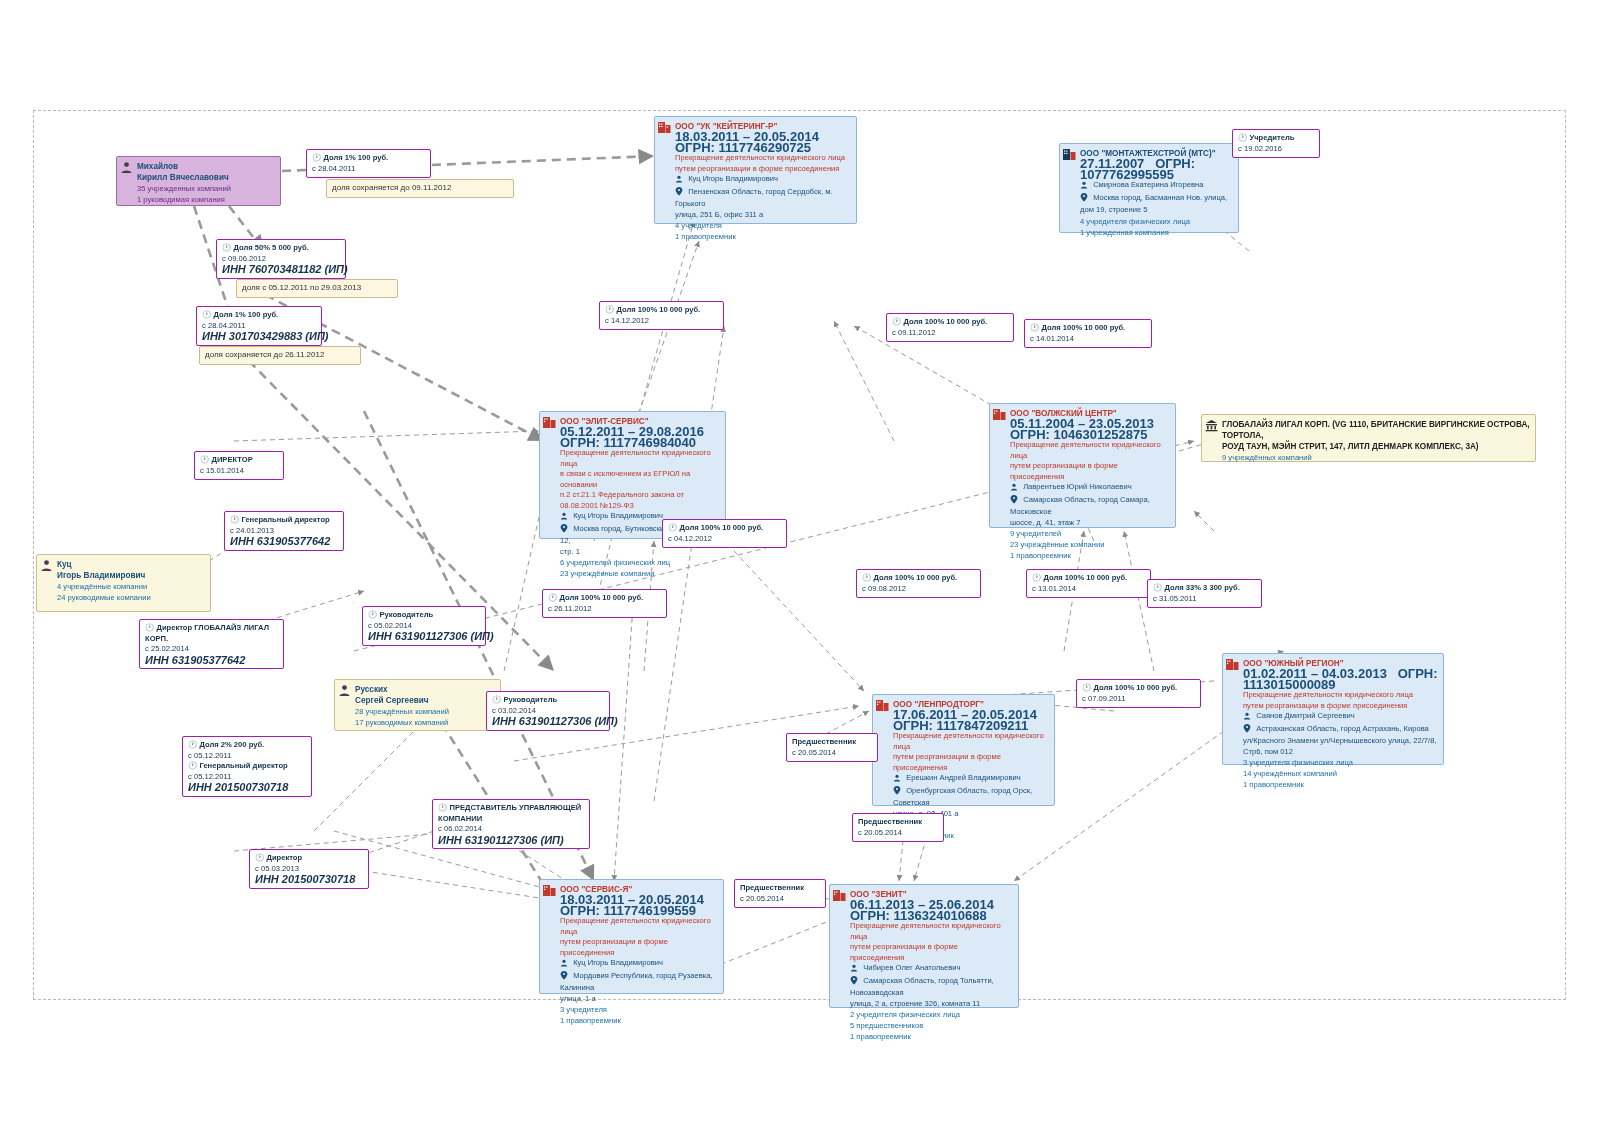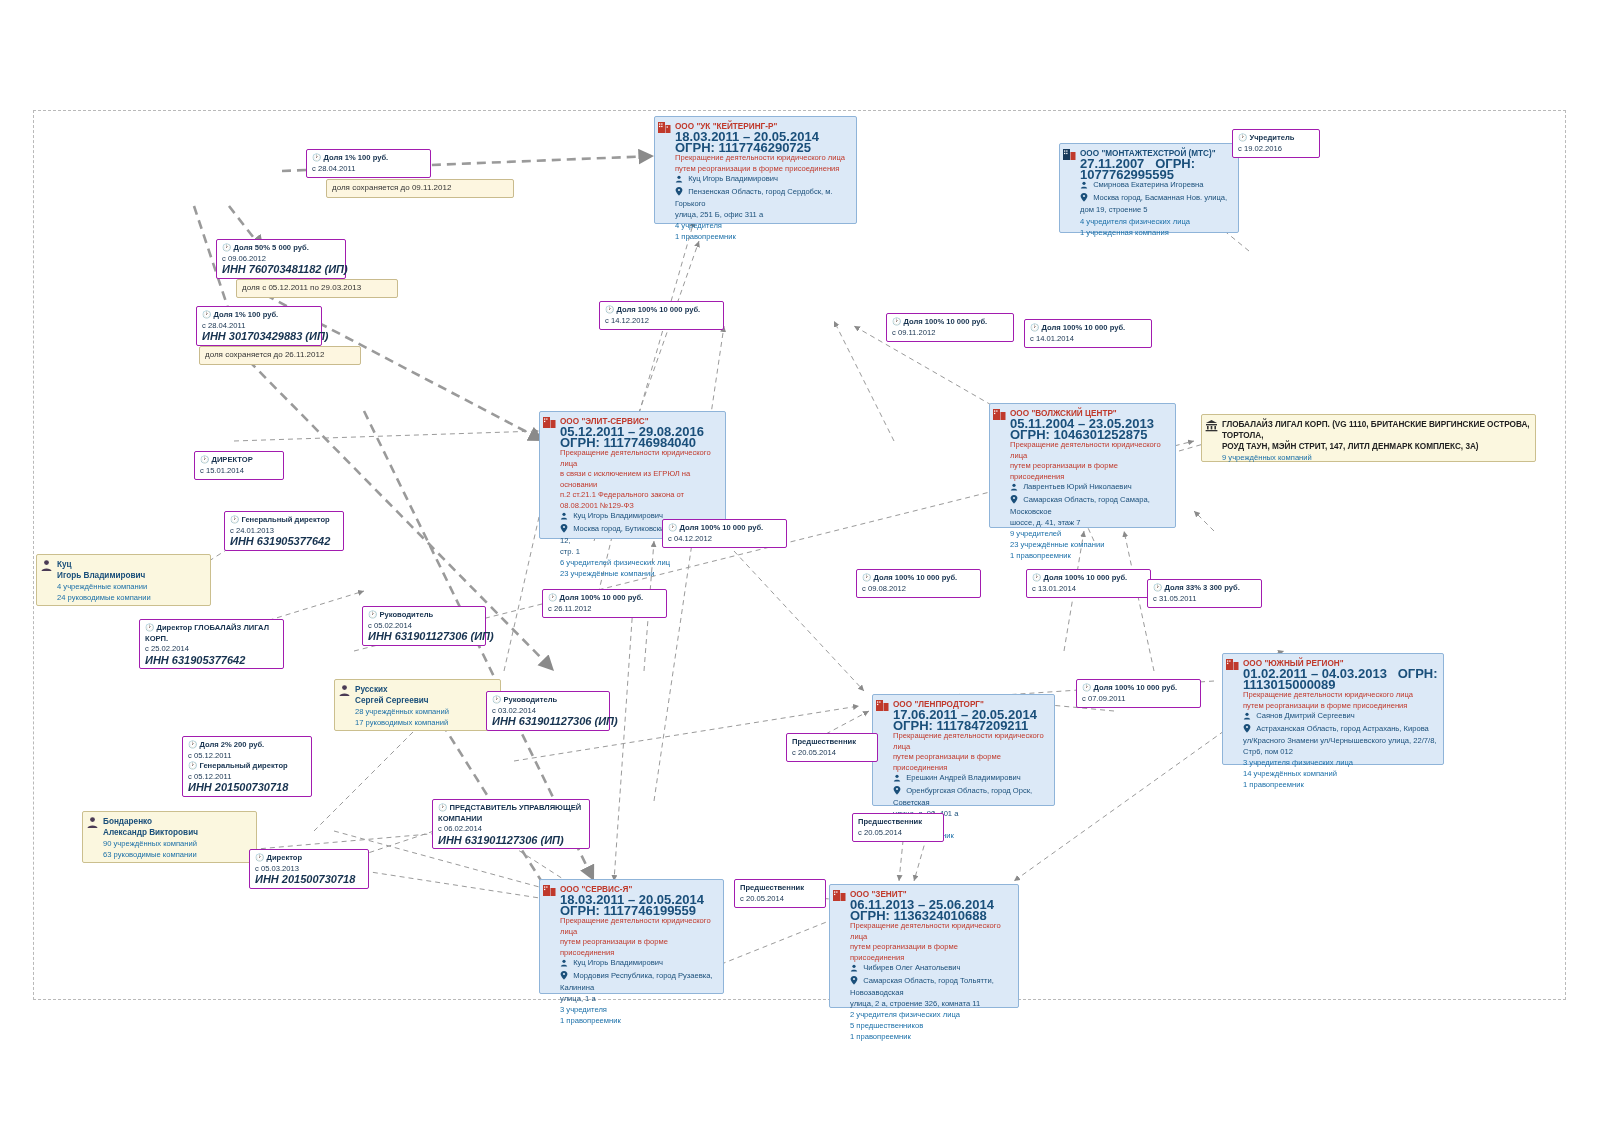--- a/index.html
+++ b/index.html
@@ -125,20 +125,34 @@
         <path d="M620,880 L820,800"></path>
 
         <path d="M175,450 L230,415"></path>
         <path d="M200,520 L330,480"></path>
         <path d="M280,720 L400,600"></path>
         <path d="M250,770 L430,710"></path>
         <path d="M200,740 L430,720"></path>
       </g>
     </svg>
 
+    <div class="node person-hi" style="left:82px;top:45px;width:165px;height:50px;">
+      <div class="n-body withicon">
+        <span class="bldg">
+          <svg width="13" height="13" viewBox="0 0 13 13">
+              <circle cx="6.5" cy="3.6" r="2.4" fill="#4a3b55"></circle>
+              <path d="M1.5 12 C1.5 8.6 11.5 8.6 11.5 12 Z" fill="#4a3b55"></path>
+            </svg>
+        </span>
+        <div class="n-name">Михайлов</div>
+        <div class="n-name2">Кирилл Вячеславович</div>
+        <div class="n-purple-link">35 учрежденных компаний</div>
+        <div class="n-purple-link">1 руководимая компания</div>
+      </div>
+    </div>
 
     <div class="node org" style="left:620px;top:5px;width:203px;height:108px;">
       <div class="n-body withicon">
         <span class="bldg">
           <svg width="13" height="13" viewBox="0 0 13 13">
               <rect x="0" y="1" width="7" height="11" fill="#c0392b"></rect>
               <rect x="7.5" y="4" width="5" height="8" fill="#c0392b"></rect>
               <rect x="1" y="2.4" width="1.3" height="1.3" fill="#fff"></rect>
               <rect x="3.2" y="2.4" width="1.3" height="1.3" fill="#fff"></rect>
               <rect x="1" y="4.8" width="1.3" height="1.3" fill="#fff"></rect>
@@ -478,21 +492,21 @@
               </svg></span>
           <span>Самарская Область, город Тольятти, Новозаводская</span>
         </div>
         <div class="n-row">улица, 2 а, строение 326, комната 11</div>
         <div class="n-link">2 учредителя физических лица</div>
         <div class="n-link">5 предшественников</div>
         <div class="n-link">1 правопреемник</div>
       </div>
     </div>
 
-    <div class="node person" style="left:2px;top:443px;width:175px;height:52px;">
+    <div class="node person" style="left:2px;top:443px;width:175px;height:58px;">
       <div class="n-body withicon">
         <span class="bldg">
           <svg width="13" height="13" viewBox="0 0 13 13">
               <circle cx="6.5" cy="3.6" r="2.4" fill="#4a3b55"></circle>
               <path d="M1.5 12 C1.5 8.6 11.5 8.6 11.5 12 Z" fill="#4a3b55"></path>
             </svg>
         </span>
         <div class="n-name">Куц</div>
         <div class="n-name2">Игорь Владимирович</div>
         <div class="n-link">4 учреждённые компании</div>
@@ -508,34 +522,20 @@
               <path d="M1.5 12 C1.5 8.6 11.5 8.6 11.5 12 Z" fill="#4a3b55"></path>
             </svg>
         </span>
         <div class="n-name">Русских</div>
         <div class="n-name2">Сергей Сергеевич</div>
         <div class="n-link">28 учреждённых компаний</div>
         <div class="n-link">17 руководимых компаний</div>
       </div>
     </div>
 
-    <div class="node person" style="left:48px;top:700px;width:175px;height:52px;">
-      <div class="n-body withicon">
-        <span class="bldg">
-          <svg width="13" height="13" viewBox="0 0 13 13">
-              <circle cx="6.5" cy="3.6" r="2.4" fill="#4a3b55"></circle>
-              <path d="M1.5 12 C1.5 8.6 11.5 8.6 11.5 12 Z" fill="#4a3b55"></path>
-            </svg>
-        </span>
-        <div class="n-name">Бондаренко</div>
-        <div class="n-name2">Александр Викторович</div>
-        <div class="n-link">90 учреждённых компаний</div>
-        <div class="n-link">63 руководимые компании</div>
-      </div>
-    </div>
 
     <div class="lbl" style="left:272px;top:38px;width:125px;">
       <div class="l1"><span class="clock">🕐</span> <span>Доля 1%  100 руб.</span></div>
       <div class="l2">с 28.04.2011</div>
     </div>
 
     <div class="lbl note" style="left:292px;top:68px;width:188px;">
       <div class="l2">доля сохраняется до 09.11.2012</div>
     </div>
 

